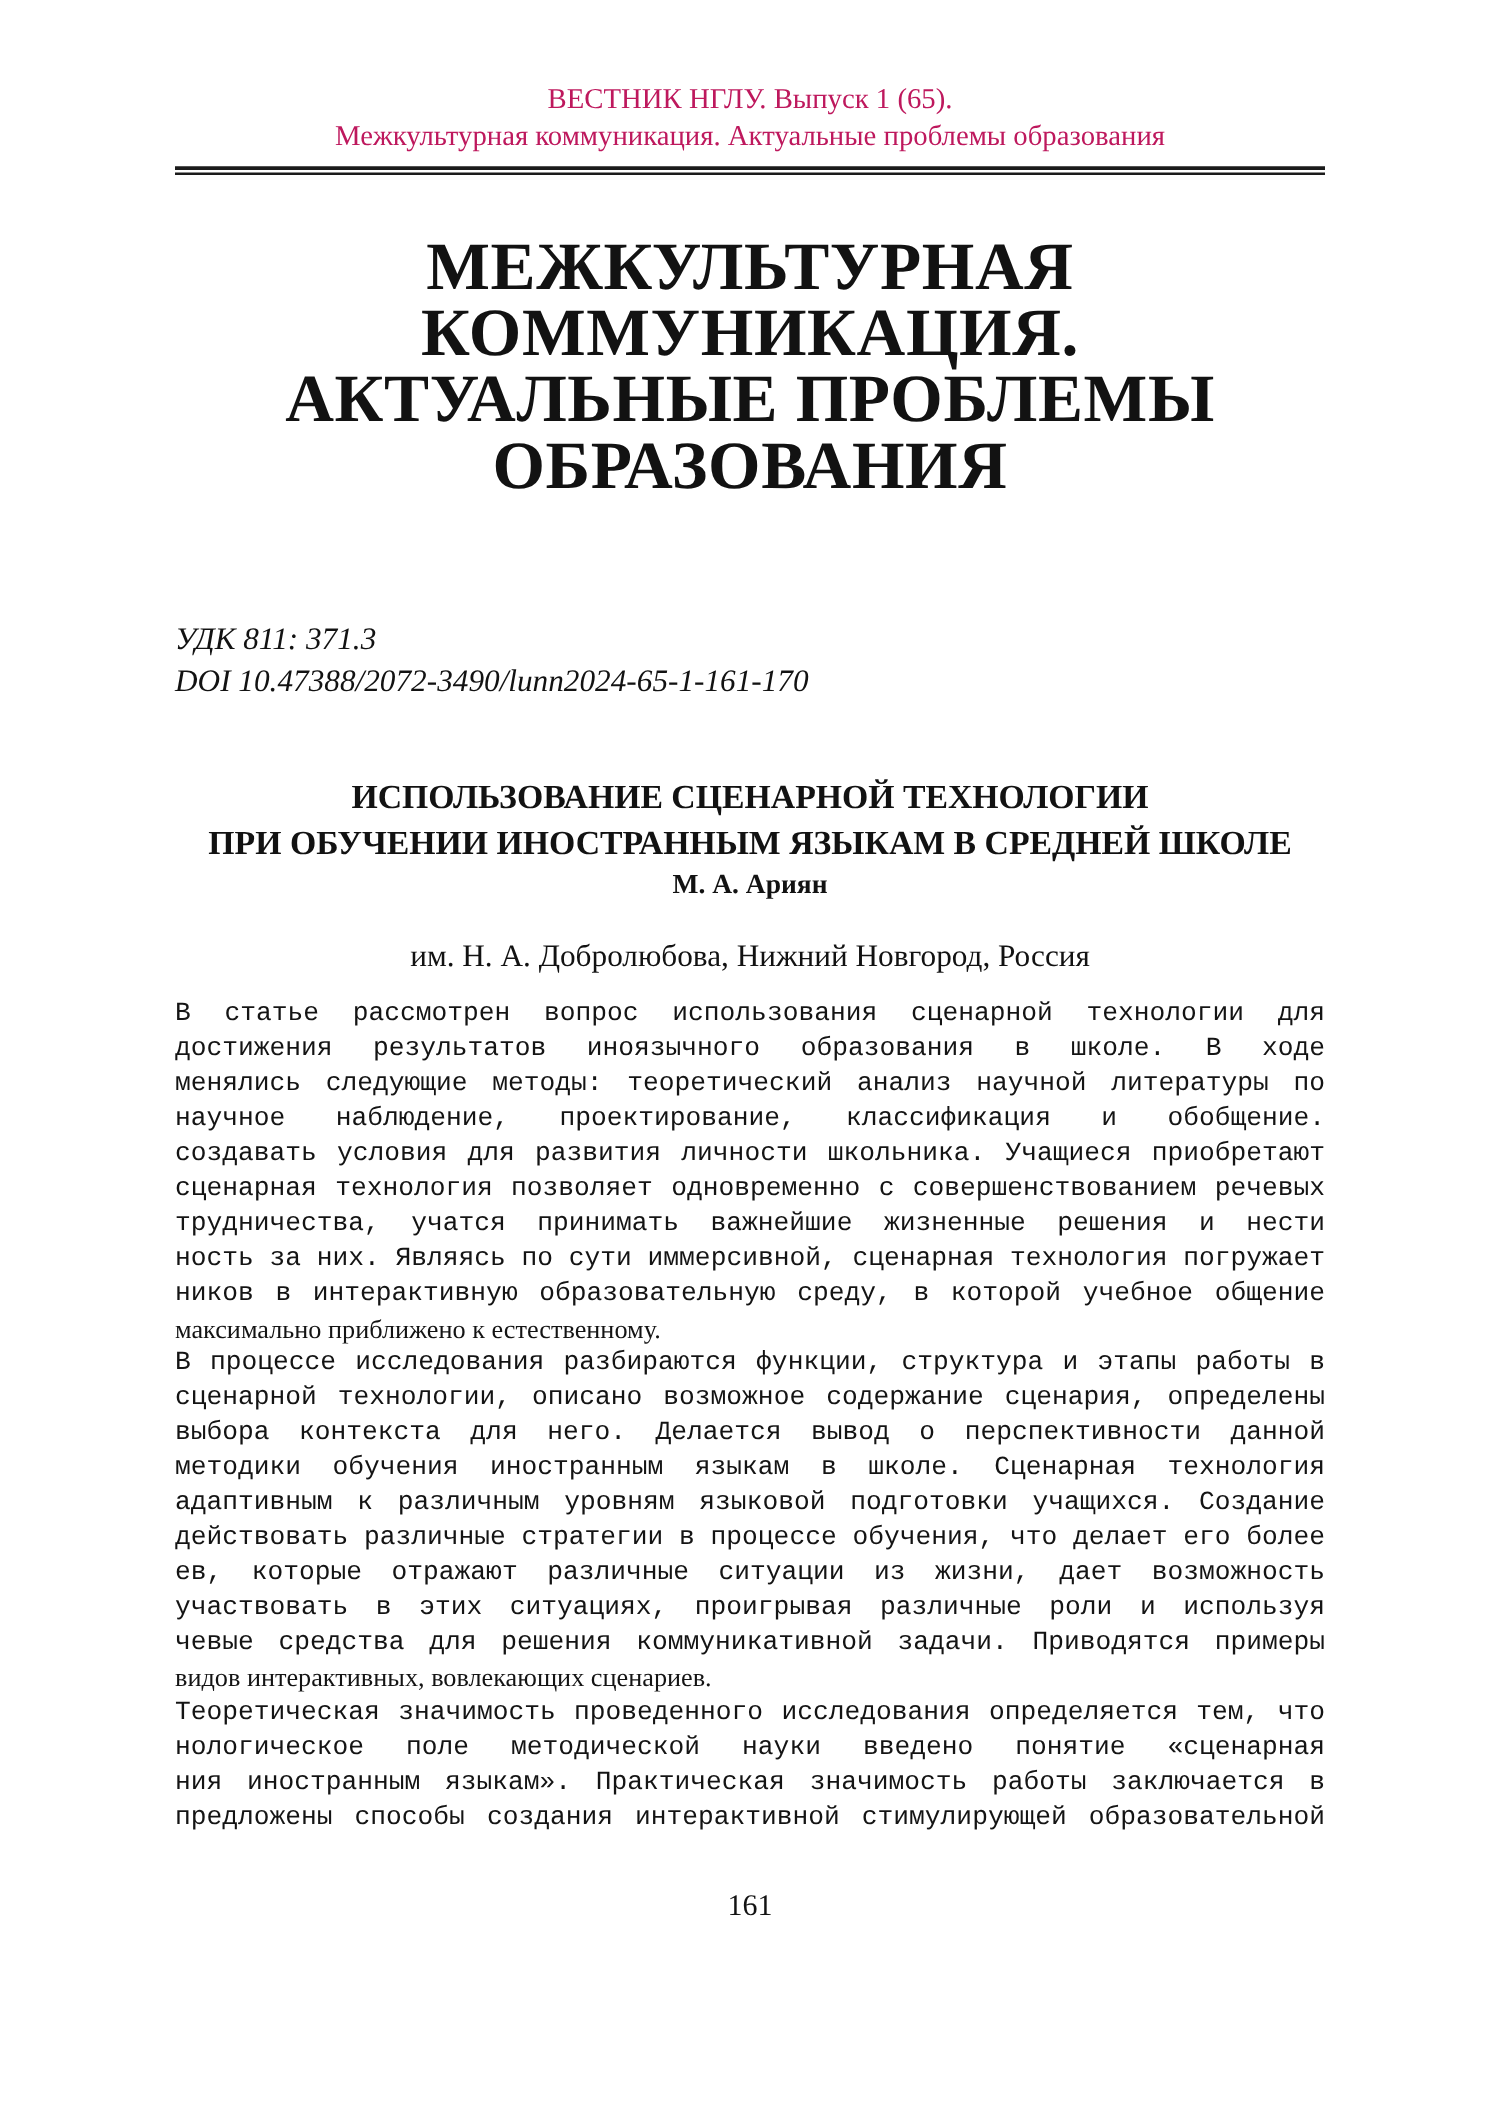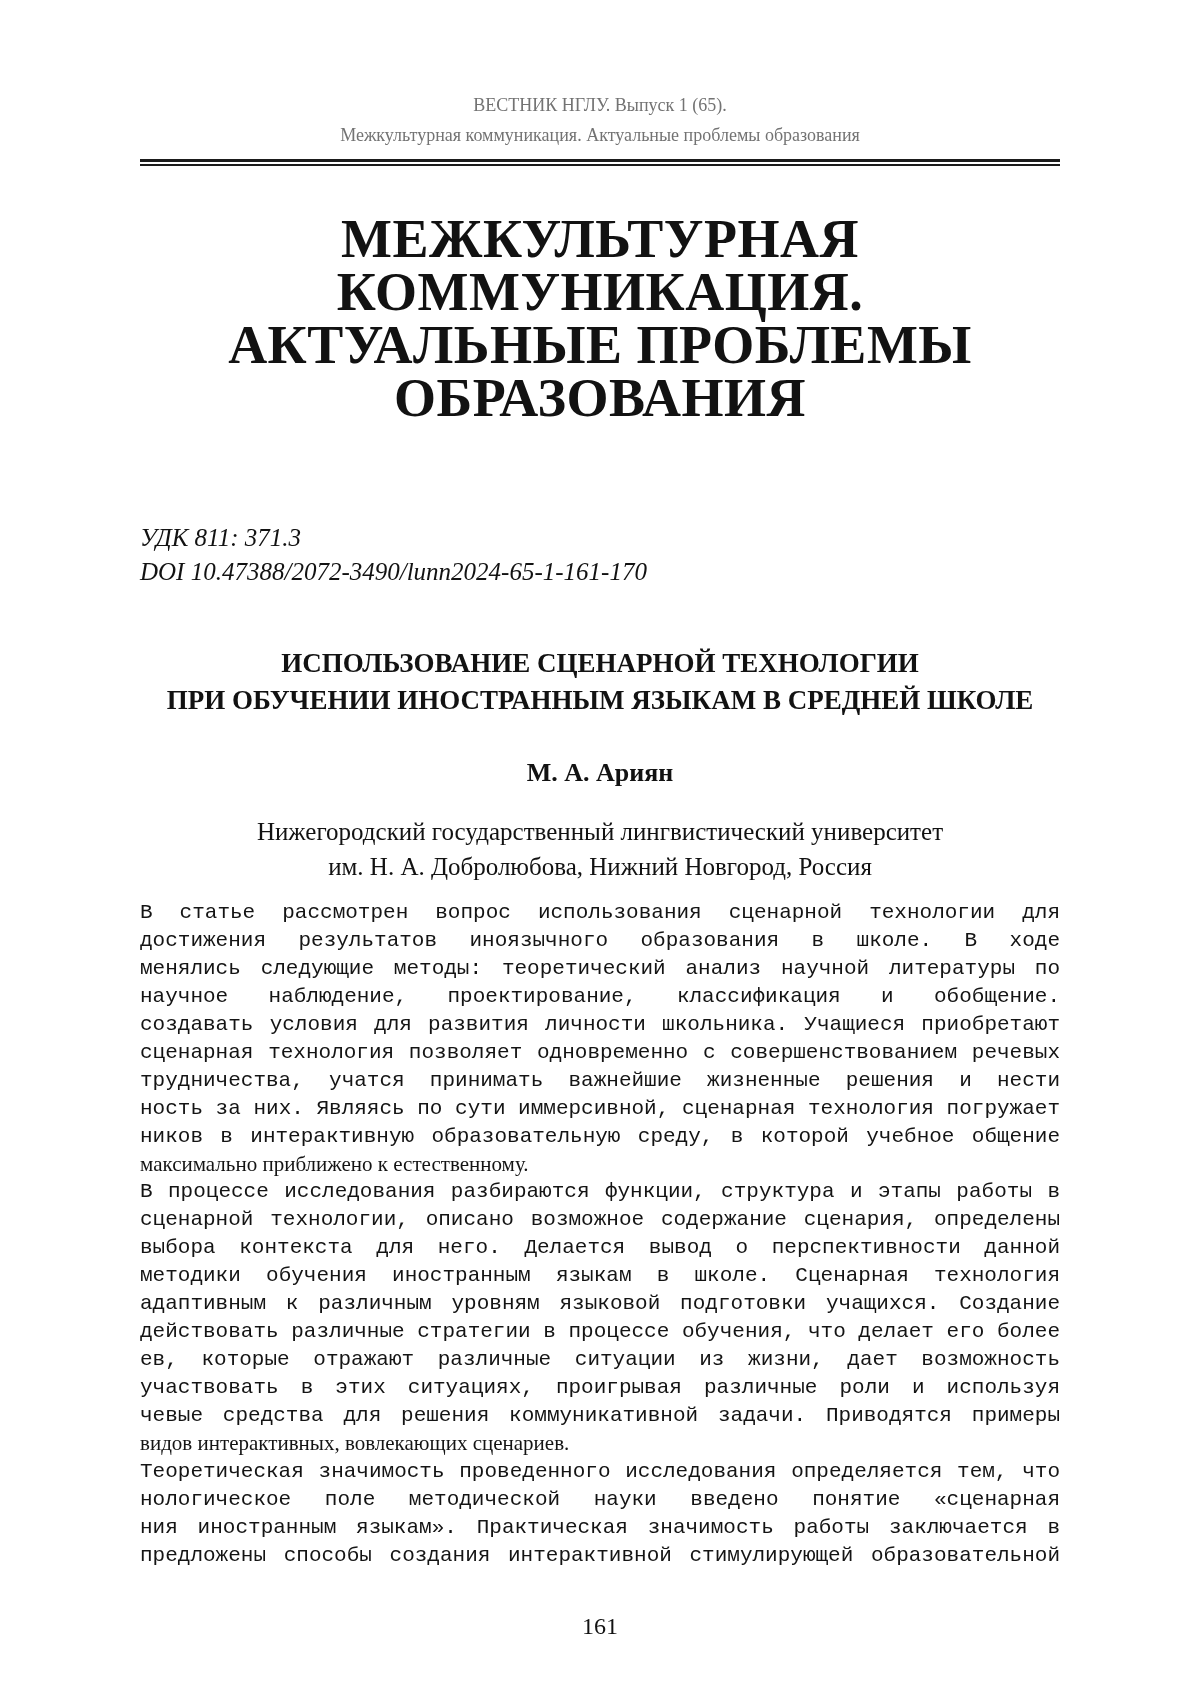--- a/index.html
+++ b/index.html
@@ -14,25 +14,25 @@
     background: #ffffff;
     color: #121212;
     font-family: "Liberation Serif", "DejaVu Serif", serif;
     overflow: hidden;
   }
   .content {
     margin-left: 140px;
     width: 920px;
   }
   .running-header {
-    padding-top: 90px;
+    padding-top: 64px;
     text-align: center;
-    font-size: 18px;
+    font-size: 23px;
     line-height: 30px;
-    color: #737373;
+    color: #be185d;
   }
   .header-rule {
     margin-top: 9px;
     height: 7px;
     box-sizing: border-box;
     border-top: 3px solid #1b1b1b;
     border-bottom: 2px solid #1b1b1b;
   }
   .section-title {
     margin-top: 47px;
@@ -50,24 +50,23 @@
     text-align: left;
   }
   .article-title {
     margin-top: 56px;
     text-align: center;
     font-weight: bold;
     font-size: 27px;
     line-height: 37px;
   }
   .author {
-    margin-top: 40px;
     text-align: center;
     font-weight: bold;
-    font-size: 26px;
+    font-size: 22px;
     line-height: 27px;
   }
   .affiliation {
     margin-top: 28px;
     text-align: center;
     font-size: 25px;
     line-height: 35px;
   }
   .abstract {
     margin-top: 15px;
@@ -117,21 +116,20 @@
     </div>
 
     <div class="article-title">
       <div>ИСПОЛЬЗОВАНИЕ СЦЕНАРНОЙ ТЕХНОЛОГИИ</div>
       <div>ПРИ ОБУЧЕНИИ ИНОСТРАННЫМ ЯЗЫКАМ В СРЕДНЕЙ ШКОЛЕ</div>
     </div>
 
     <div class="author">М. А. Ариян</div>
 
     <div class="affiliation">
-      <div>Нижегородский государственный лингвистический университет</div>
       <div>им. Н. А. Добролюбова, Нижний Новгород, Россия</div>
     </div>
 
     <div class="abstract">
         <div class="abs-line just">В статье рассмотрен вопрос использования сценарной технологии для полноценного</div>
         <div class="abs-line just">достижения результатов иноязычного образования в школе. В ходе исследования при-</div>
         <div class="abs-line just">менялись следующие методы: теоретический анализ научной литературы по проблеме,</div>
         <div class="abs-line just">научное наблюдение, проектирование, классификация и обобщение. Отмечается, что</div>
         <div class="abs-line just">создавать условия для развития личности школьника. Учащиеся приобретают опыт со-</div>
         <div class="abs-line just">сценарная технология позволяет одновременно с совершенствованием речевых умений</div>

